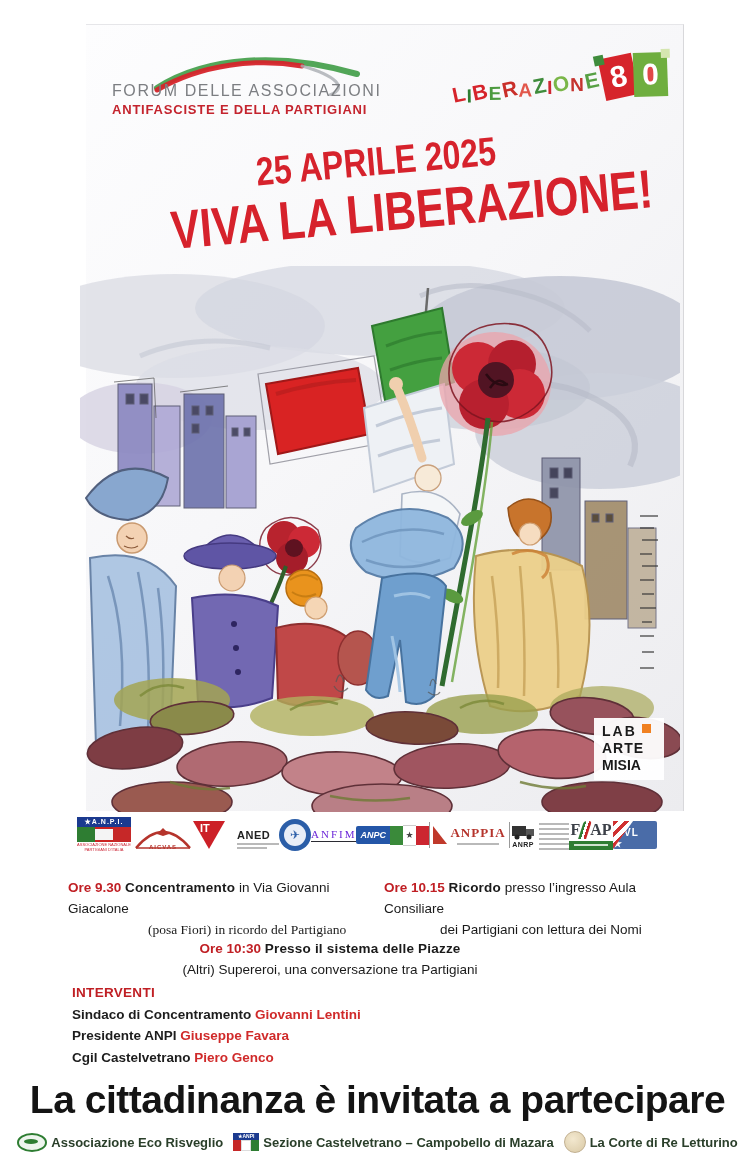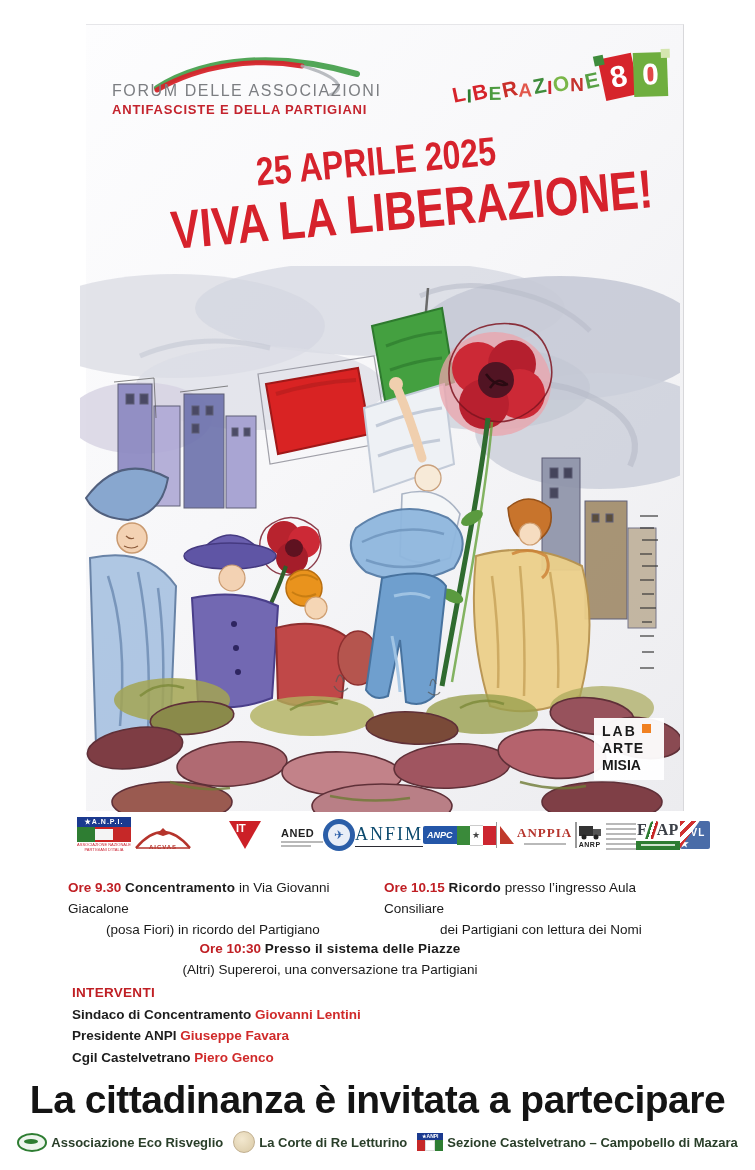--- a/index.html
+++ b/index.html
@@ -45,33 +45,33 @@
   .lg{display:flex;flex-direction:column;align-items:center;justify-content:center;}
   .anpi-top{background:#1b3a8f;color:#fff;font-size:7px;font-weight:700;text-align:center;
             width:54px;padding:1px 0;letter-spacing:1px;}
   .anpi-flag{display:flex;width:54px;height:15px;}
   .anpi-flag i{flex:1;}
   .anpi-flag .g{background:#2e7d32;}
   .anpi-flag .w{background:#f4f4f4;border-top:2px solid #c22;border-bottom:2px solid #c22;}
   .anpi-flag .r{background:#c62828;}
   .anpi-cap{font-size:4px;color:#c23;line-height:1.2;text-align:center;width:58px;margin-top:1px;}
   .aicvas-txt{font-size:6px;color:#b5342c;letter-spacing:1px;font-weight:700;margin-top:-6px;}
-  .aned{flex-direction:row;align-items:center;gap:20px;margin-left:36px;}
+  .aned{flex-direction:row;align-items:flex-end;gap:12px;}
   .aned-tri{width:0;height:0;border-left:16px solid transparent;border-right:16px solid transparent;
             border-top:28px solid #cc2027;position:relative;}
   .aned-tri span{position:absolute;left:-9px;top:-27px;color:#fff;font-weight:800;font-size:11px;}
   .aned-right{display:flex;flex-direction:column;margin-top:4px;}
   .aned-name{font-size:11px;font-weight:800;color:#222;letter-spacing:.5px;}
   .microbar{height:2px;background:#b9b9b9;margin-top:2px;width:42px;}
   .microbar.s{width:30px;}
   .emblem{width:32px;height:32px;border-radius:50%;background:#2b5ea8;display:flex;
           align-items:center;justify-content:center;}
   .emblem i{width:22px;height:22px;border-radius:50%;background:#e9eef7;display:flex;
             align-items:center;justify-content:center;color:#2b5ea8;font-size:12px;font-style:normal;}
-  .anfim-txt{font-family:"Liberation Serif",serif;font-size:18px;letter-spacing:2px;color:#0c4a6e;
+  .anfim-txt{font-family:"Liberation Serif",serif;font-size:11px;letter-spacing:2px;color:#6d28d9;
              border-bottom:1.5px solid #2b2b33;padding-bottom:1px;}
   .anpc{flex-direction:row;gap:0;}
   .anpc-name{background:#2456a8;color:#fff;font-style:italic;font-weight:800;font-size:9px;
              padding:4px 4px;border-radius:2px 0 0 2px;}
   .anpc i{width:13px;height:19px;display:inline-block;font-style:normal;font-size:9px;
           text-align:center;line-height:19px;}
   .anpc .g{background:#3a8a3a;}
   .anpc .w{background:#fff;border-top:1px solid #ccc;border-bottom:1px solid #ccc;color:#444;}
   .anpc .r{background:#cc2630;}
   .anppia{flex-direction:row;gap:3px;align-items:center;}
@@ -97,21 +97,21 @@
   .fivl::before{content:"";position:absolute;left:0;top:0;width:20px;height:100%;
        background:repeating-linear-gradient(135deg,#d03030 0 4px,#fff 4px 8px);
        clip-path:polygon(0 0,100% 0,0 100%);}
   .fivl span{color:#fff;font-weight:800;font-size:10px;letter-spacing:1px;}
   
   .sched{position:absolute;font-size:13.5px;line-height:21px;}
   .sched .time{color:#c01f24;font-weight:700;text-align:center;}
   .sched .ev{font-weight:700;letter-spacing:.2px;text-align:right;}
   .sched .l2{display:block;}
   .sched-left{left:68px;top:877px;width:320px;}
-  .sched-left .l2{margin-left:38px;}
+  .sched-left .l2{margin-left:80px;font-family:Liberation Serif, serif;}
   .sched-right{left:384px;top:877px;width:300px;}
   .sched-right .l2{margin-left:56px;}
   .sched-center{left:0;top:938px;width:660px;text-align:center;}
   
   .interventi{position:absolute;left:72px;top:982px;font-size:13.5px;line-height:21.5px;}
   .interventi .head{color:#c01f24;font-weight:800;letter-spacing:.3px;}
   .interventi .role{font-weight:700;color:#1d1d1d;}
   .interventi .name{font-weight:700;color:#d02a2a;}
   
   .closing{position:absolute;left:0;top:1078px;width:755px;text-align:center;
@@ -443,28 +443,28 @@
   </div>
 
   <div class="closing">La cittadinanza è invitata a partecipare</div>
 
   <div class="footer">
     <div class="f-item">
       <span class="eco-ic"></span>
       <span>Associazione Eco Risveglio</span>
     </div>
     <div class="f-item">
-      <span class="coin-ic"></span>
-      <span>La Corte di Re Letturino</span>
-    </div>
-    <div class="f-item">
       <span class="anpiflag-ic">
         <span class="t">★ANPI</span>
         <span class="b">
             <i style="background:#c62828"></i>
             <i style="background:#fff;border:1px solid #ddd"></i>
             <i style="background:#2e7d32"></i>
           </span>
       </span>
       <span>Sezione Castelvetrano – Campobello di Mazara</span>
     </div>
+    <div class="f-item">
+      <span class="coin-ic"></span>
+      <span>La Corte di Re Letturino</span>
+    </div>
   </div>
 </div>
 
 </body></html>

